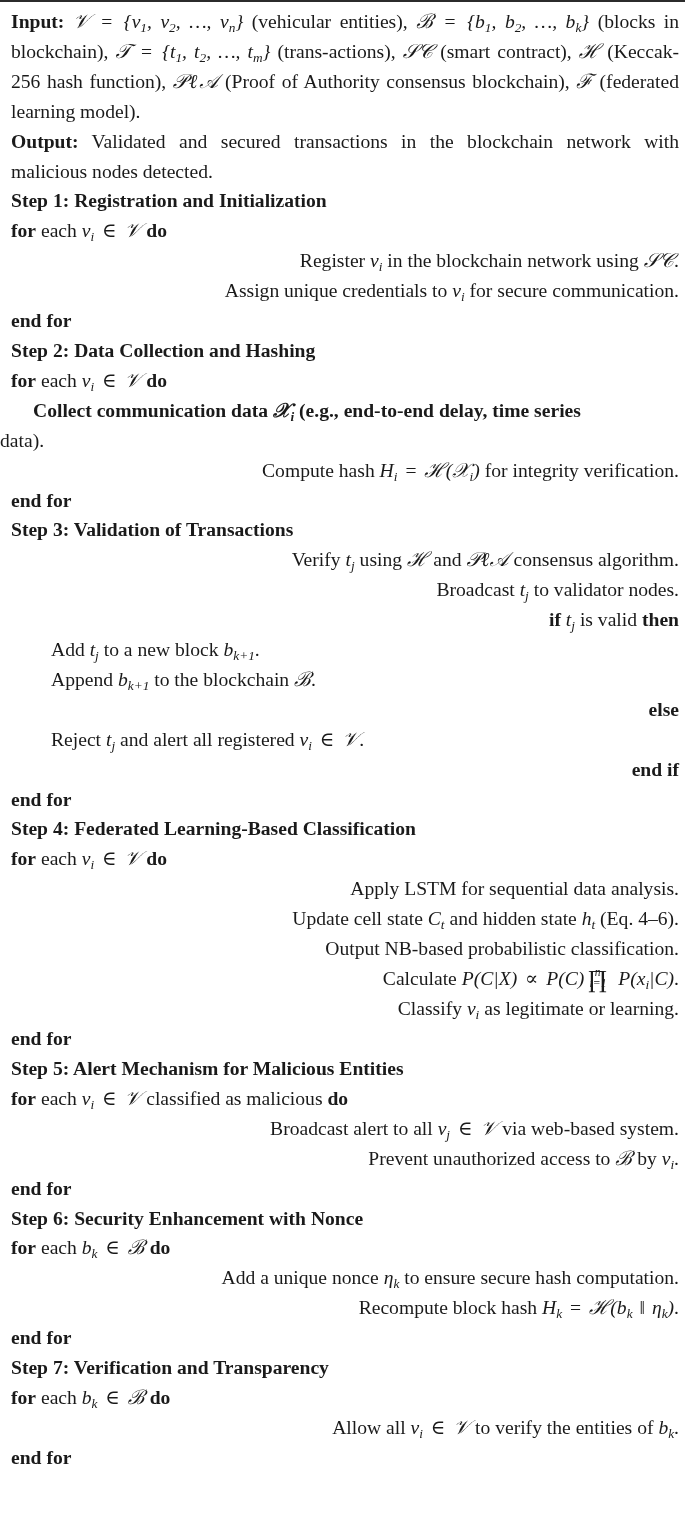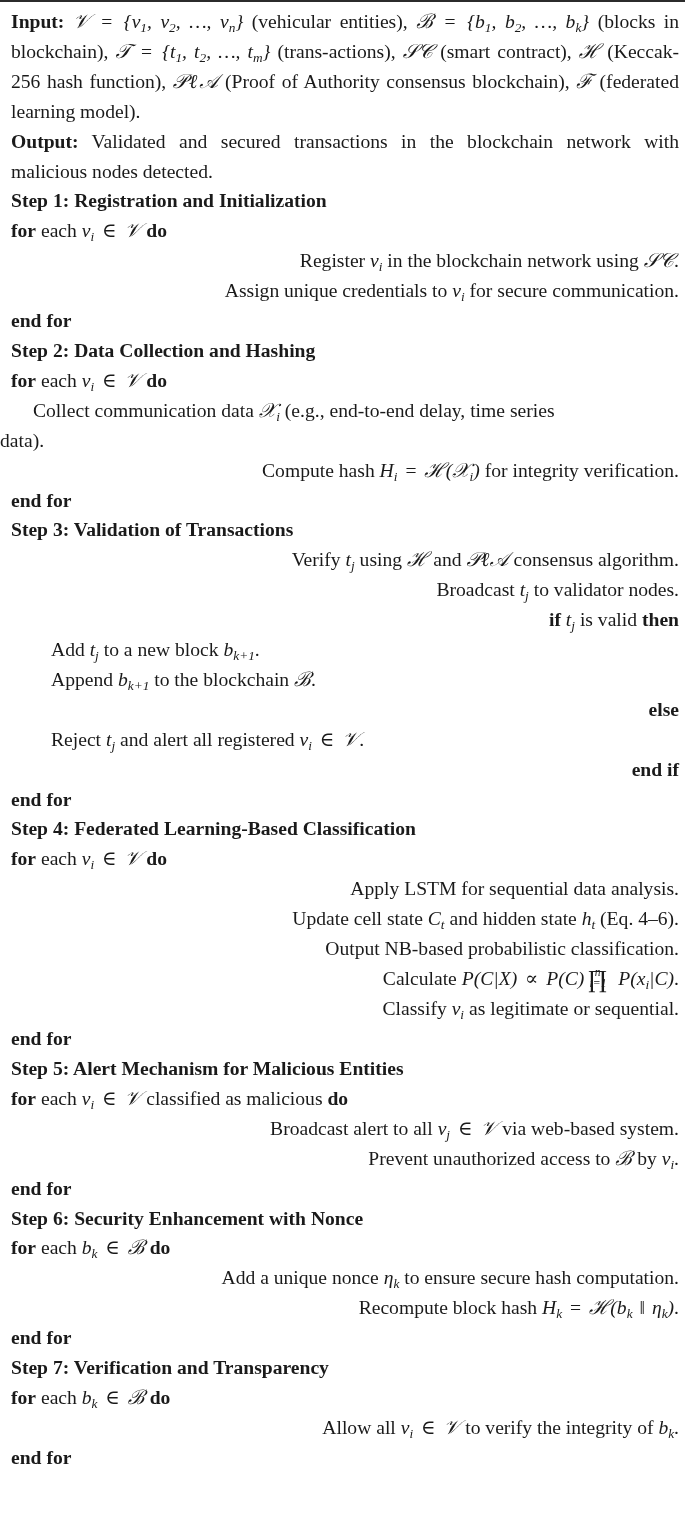--- a/index.html
+++ b/index.html
@@ -158,21 +158,21 @@
 
     <div class="line step">Step 2: Data Collection and Hashing</div>
     <div class="line">
       <b>for</b>
       <span>each</span>
       <span class="mi"><i>v</i><sub><i>i</i></sub></span>
       <span class="op">∈</span>
       <span class="cal">𝒱</span>
       <b>do</b>
     </div>
-    <div class="para" style="padding-left:22px; text-indent:0;">
+    <div class="para" style="padding-left:22px; text-indent:0;font-weight:bold;">
       <span style="margin-left:0">Collect communication data</span>
       <span class="cal"><span>𝒳</span></span><span class="mi"><sub><i>i</i></sub></span>
       <span>(e.g., end-to-end delay, time series</span>
     </div>
     <div class="line" style="margin-left:-11px; ">
       <span>data).</span>
     </div>
     <div class="line ind1">
       <span>Compute hash</span>
       <span class="mi"><i>H</i><sub><i>i</i></sub></span>
@@ -252,21 +252,21 @@
     <div class="line ind1">
       <span>Calculate</span>
       <span class="mi"><i>P</i>(<i>C</i>|<i>X</i>)</span>
       <span class="op">∝</span>
       <span class="mi"><i>P</i>(<i>C</i>)</span><span class="prod"><span class="glyph">∏</span><span class="lim-up">n</span><span class="lim-dn">i=1</span></span>
       <span class="mi">&nbsp;<i>P</i>(<i>x</i><sub><i>i</i></sub>|<i>C</i>)</span>.
     </div>
     <div class="line ind1">
       <span>Classify</span>
       <span class="mi"><i>v</i><sub><i>i</i></sub></span>
-      <span>as legitimate or sequential.</span>
+      <span>as legitimate or learning.</span>
     </div>
     <div class="line"><b>end for</b></div>
 
     <div class="line step">Step 5: Alert Mechanism for Malicious Entities</div>
     <div class="line">
       <b>for</b>
       <span>each</span>
       <span class="mi"><i>v</i><sub><i>i</i></sub></span>
       <span class="op">∈</span>
       <span class="cal">𝒱</span>
@@ -317,20 +317,20 @@
       <span class="mi"><i>b</i><sub><i>k</i></sub></span>
       <span class="op">∈</span>
       <span class="cal">ℬ</span>
       <b>do</b>
     </div>
     <div class="line ind1">
       <span>Allow all</span>
       <span class="mi"><i>v</i><sub><i>i</i></sub></span>
       <span class="op">∈</span>
       <span class="cal">𝒱</span>
-      <span>to verify the integrity of</span>
+      <span>to verify the entities of</span>
       <span class="mi"><i>b</i><sub><i>k</i></sub></span>.
     </div>
     <div class="line"><b>end for</b></div>
 
   </div>
 
 </div>
 
 </body></html>

